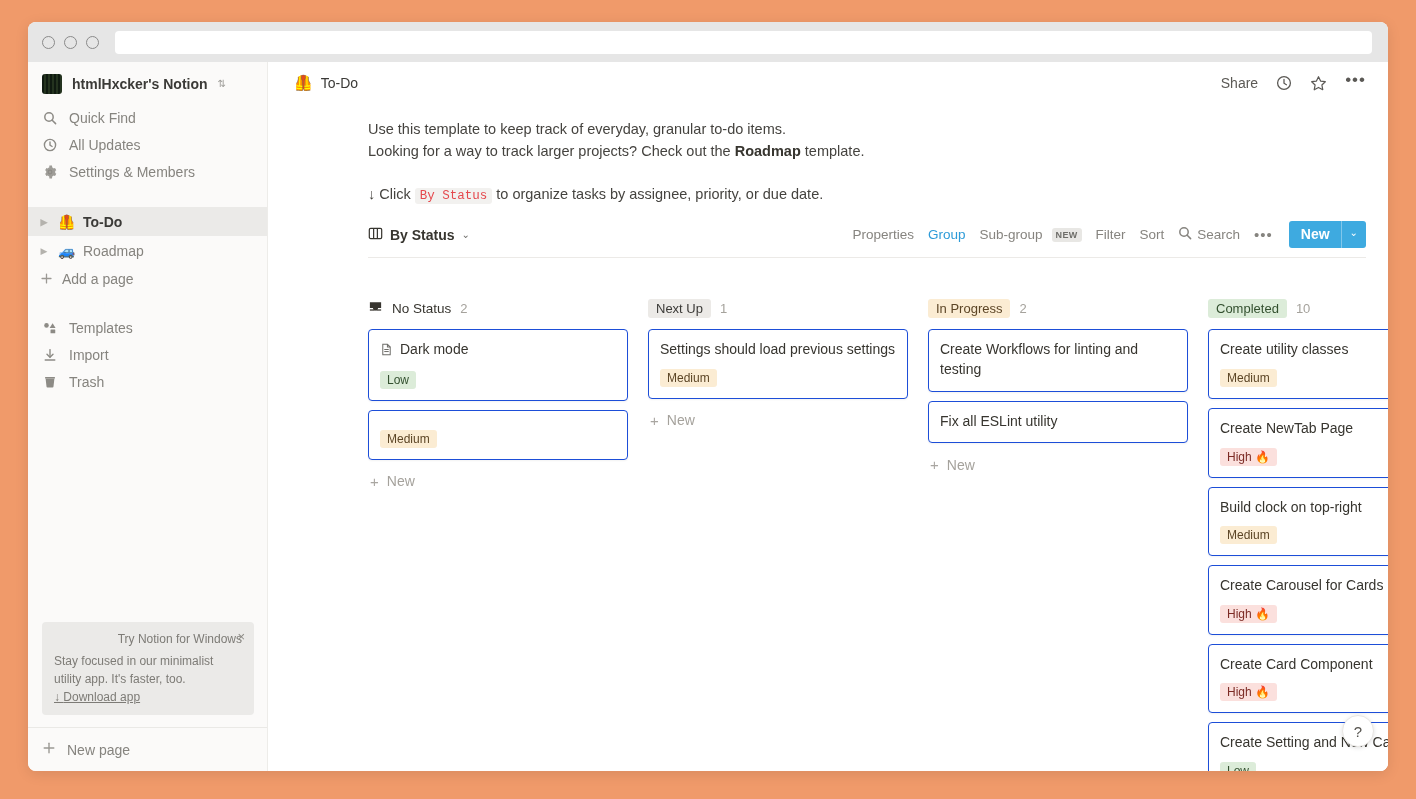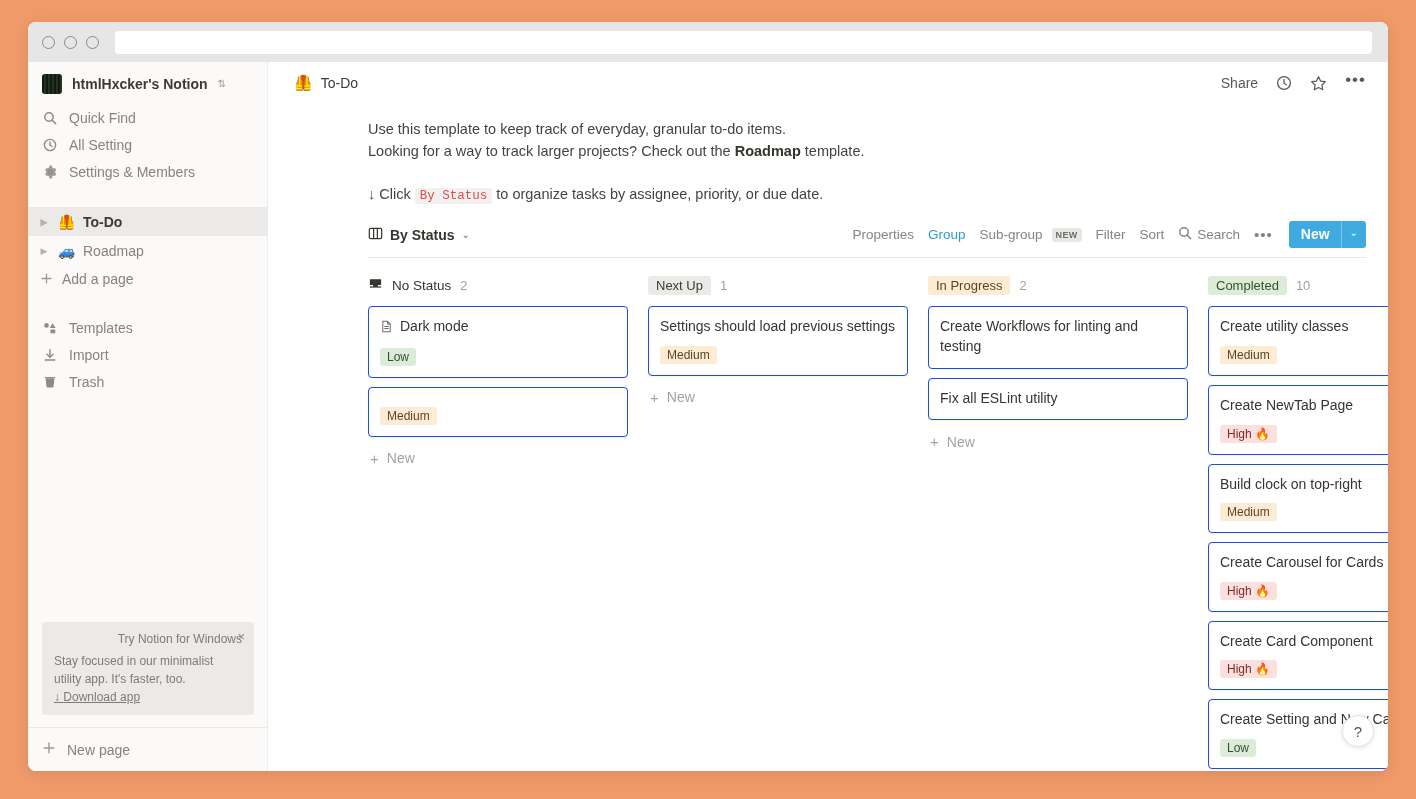--- a/index.html
+++ b/index.html
@@ -196,21 +196,21 @@
 
   
   .board {
     display: flex;
     gap: 0;
     padding: 14px 0 0 100px;
     overflow: hidden;
     flex: 1;
   }
   .col { width: 280px; flex-shrink: 0; padding-right: 20px; }
-  .col-head { display: flex; align-items: center; gap: 9px; height: 26px; margin-bottom: 8px; }
+  .col-head { display: flex; align-items: center; gap: 9px; height: 26px; margin-bottom: 8px; margin-top: 23px; }
   .col-title { font-size: 13.5px; color: #37352f; }
   .col-title.pill { padding: 2px 8px; border-radius: 3px; font-size: 13px; }
   .pill-gray { background: #eceae7; color: #3b3a37; }
   .pill-orange { background: #fbecd3; color: #5c4526; }
   .pill-green { background: #dcecd9; color: #33502f; }
   .col-count { font-size: 13px; color: #a5a29c; }
 
   .card {
     background: #fff;
     border: 1px solid #1d4ed8;
@@ -294,21 +294,21 @@
         <span>Quick Find</span>
       </div>
 
       <div class="nav-item">
         <span class="ico">
           <svg width="14" height="14" viewBox="0 0 14 14" fill="none" stroke="#8d8b86" stroke-width="1.4">
             <circle cx="7" cy="7" r="5.6"></circle>
               <path d="M7 4v3.2l2.1 1.3" stroke-linecap="round"></path>
           </svg>
         </span>
-        <span>All Setting</span>
+        <span>All Updates</span>
       </div>
 
       <div class="nav-item">
         <span class="ico">
           <svg width="14" height="14" viewBox="0 0 16 16" fill="#8d8b86">
             <path d="M8 5.2A2.8 2.8 0 1 0 8 10.8 2.8 2.8 0 0 0 8 5.2zm0 4.3A1.5 1.5 0 1 1 8 6.5a1.5 1.5 0 0 1 0 3z"></path>
             <path d="M14 8c0-.4 0-.8-.1-1.1l1.3-1-1.5-2.6-1.5.6c-.5-.4-1.1-.8-1.7-1L10.3.5H7.3L7.1 2.9c-.6.2-1.2.5-1.7 1l-1.5-.6L2.4 5.9l1.3 1C3.6 7.2 3.6 7.6 3.6 8s0 .8.1 1.1l-1.3 1 1.5 2.6 1.5-.6c.5.4 1.1.8 1.7 1l.2 2.4h3l.2-2.4c.6-.2 1.2-.5 1.7-1l1.5.6 1.5-2.6-1.3-1c.1-.3.1-.7.1-1.1z" opacity=".85"></path>
           </svg>
         </span>
         <span>Settings &amp; Members</span>

